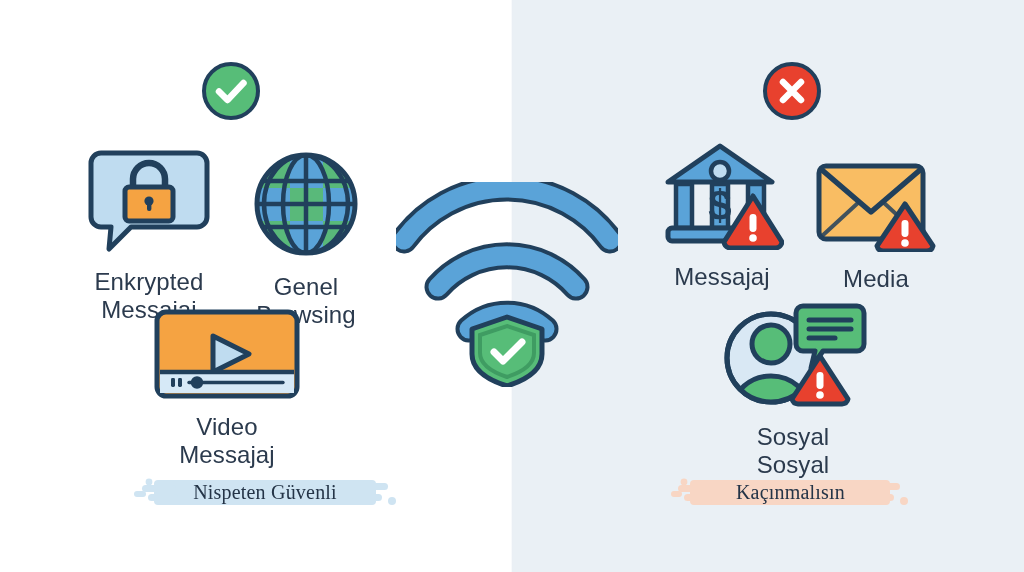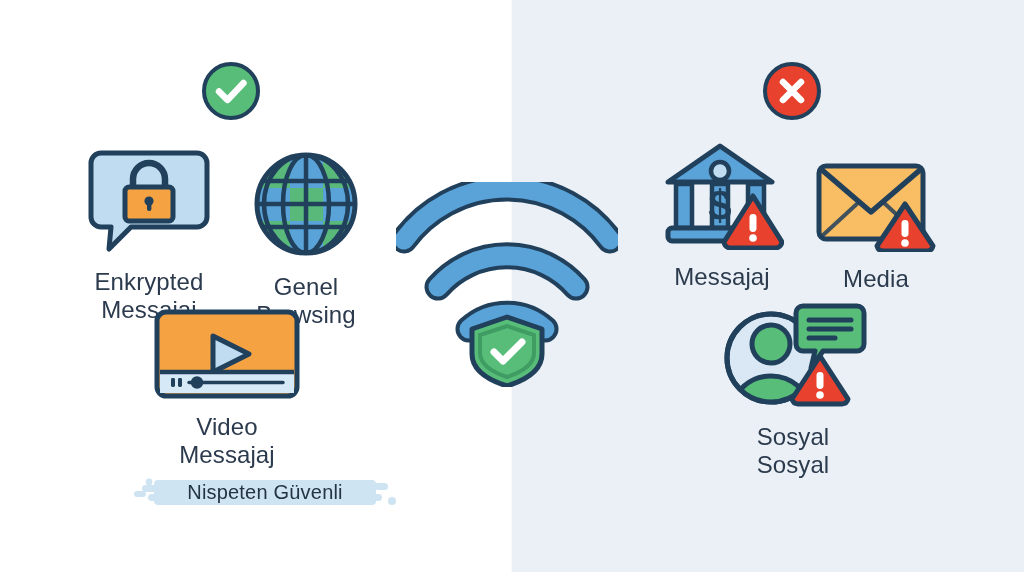--- a/index.html
+++ b/index.html
@@ -104,21 +104,21 @@
   .banner-bg {
     position: absolute;
     inset: 0;
   }
   .banner-text {
     position: relative;
     z-index: 2;
     font-size: 20px;
     color: #243447;
     letter-spacing: .2px;
-    font-family: Liberation Sans, sans-serif;
+    font-family: Liberation Serif, serif;
   }
   #banner-safe  { left: 130px; top: 472px; width: 270px; }
   #banner-avoid { left: 668px; top: 472px; width: 245px; }
 </style>
 </head>
 <body>
 
 <div id="stage">
 
   <div class="panel" id="panel-safe"></div>
@@ -297,14 +297,29 @@
         <rect x="4" y="19" width="12" height="6" rx="3"></rect>
         <rect x="224" y="11" width="34" height="7" rx="3.5"></rect>
         <rect x="222" y="22" width="30" height="7" rx="3.5"></rect>
         <circle cx="262" cy="29" r="4"></circle>
         <circle cx="19" cy="10" r="3.4"></circle>
       </g>
     </svg>
     <span class="banner-text">Nispeten Güvenli</span>
   </div>
 
+  <div class="banner" id="banner-avoid">
+    <svg class="banner-bg" viewBox="0 0 245 40" preserveAspectRatio="none">
+      <g fill="#f8d6c4">
+        <rect x="22" y="8" width="200" height="25" rx="4"></rect>
+        <rect x="10" y="13" width="32" height="7" rx="3.5"></rect>
+        <rect x="16" y="22" width="28" height="7" rx="3.5"></rect>
+        <rect x="3" y="19" width="11" height="6" rx="3"></rect>
+        <rect x="200" y="11" width="32" height="7" rx="3.5"></rect>
+        <rect x="198" y="22" width="28" height="7" rx="3.5"></rect>
+        <circle cx="236" cy="29" r="4"></circle>
+        <circle cx="16" cy="10" r="3.4"></circle>
+      </g>
+    </svg>
+    <span class="banner-text">Kaçınmalısın</span>
+  </div>
 
 </div>
 
 </body></html>

